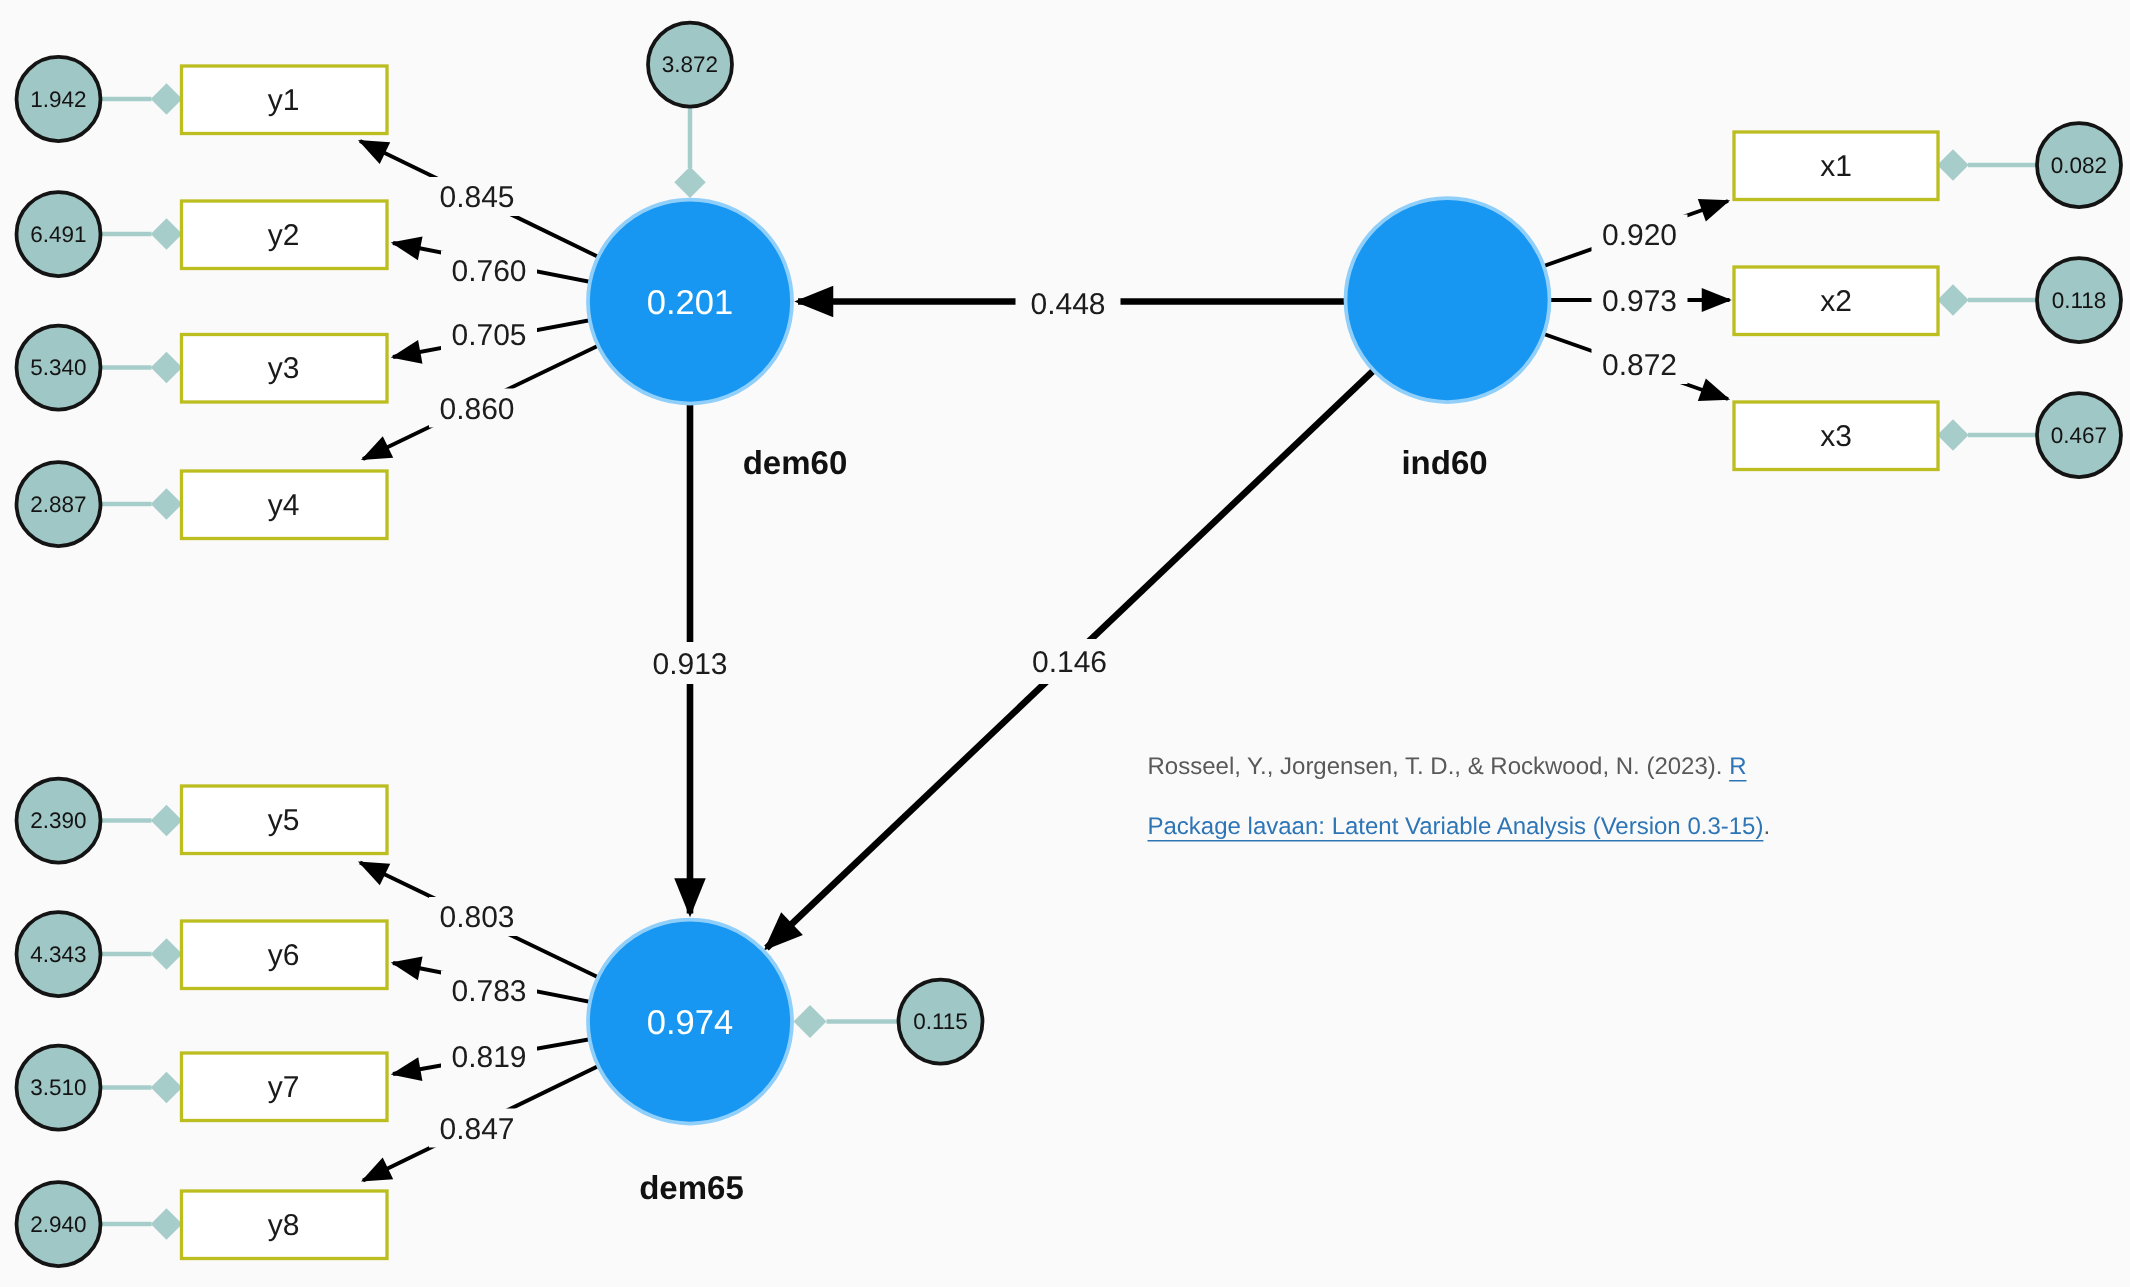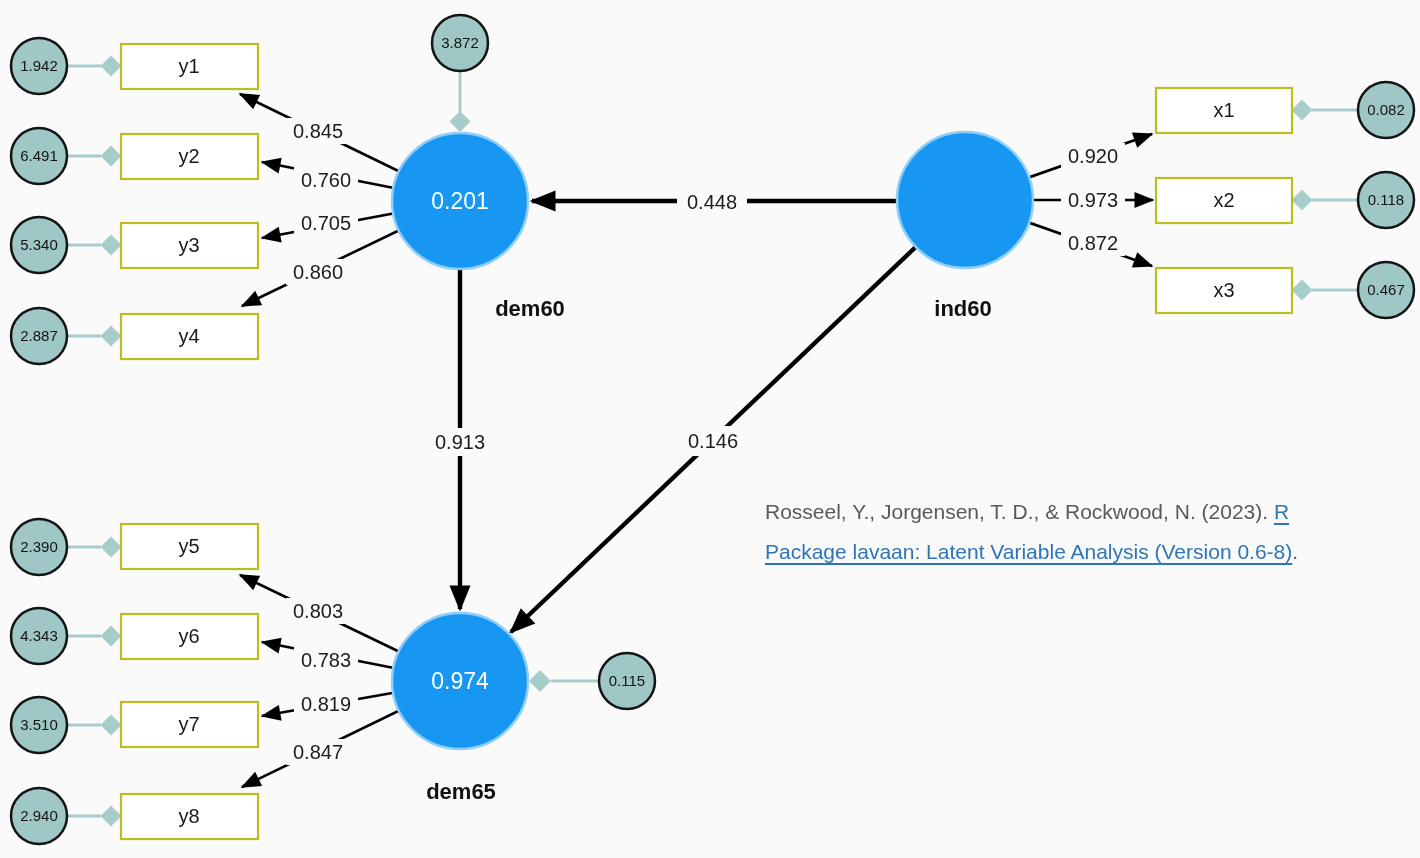--- a/index.html
+++ b/index.html
@@ -14,21 +14,21 @@
 
   svg text { font-family: "Liberation Sans", "DejaVu Sans", sans-serif; }
   .latent-value { font-size: 23px; fill: #FFFFFF; }
   .latent-label { font-size: 22px; font-weight: 700; fill: #111111; }
   .manifest-label { font-size: 20px; fill: #1A1A1A; }
   .error-value { font-size: 15px; fill: #141414; }
   .edge-label { font-size: 20px; fill: #1C1C1C; }
 
   .citation {
     position: absolute; left: 765px; top: 492px; width: 640px;
-    font-size: 21px; line-height: 40px; color: #595959;
+    font-size: 16px; line-height: 40px; color: #595959;
   }
   .citation .line { white-space: nowrap; }
   .citation a {
     color: #2E75B6; text-decoration: underline;
     text-underline-offset: 4px; cursor: pointer;
   }
 </style>
 </head>
 <body>
 
@@ -198,16 +198,16 @@
     <text class="edge-label" x="712" y="209">0.448</text>
     <rect x="427" y="428" width="66" height="28" fill="#FAFAFA"></rect>
     <text class="edge-label" x="460" y="449">0.913</text>
     <rect x="680" y="426" width="66" height="30" fill="#FAFAFA"></rect>
     <text class="edge-label" x="713" y="448">0.146</text>
   </g>
 </svg>
 
   <div class="citation">
     <div class="line"><span>Rosseel, Y., Jorgensen, T. D., &amp; Rockwood, N. (2023). </span><a>R</a></div>
-    <div class="line"><a>Package lavaan: Latent Variable Analysis (Version 0.6-8)</a><span>.</span></div>
+    <div class="line"><a>Package lavaan: Latent Variable Analysis (Version 0.3-15)</a><span>.</span></div>
   </div>
 
 </div>
 
 </body></html>

